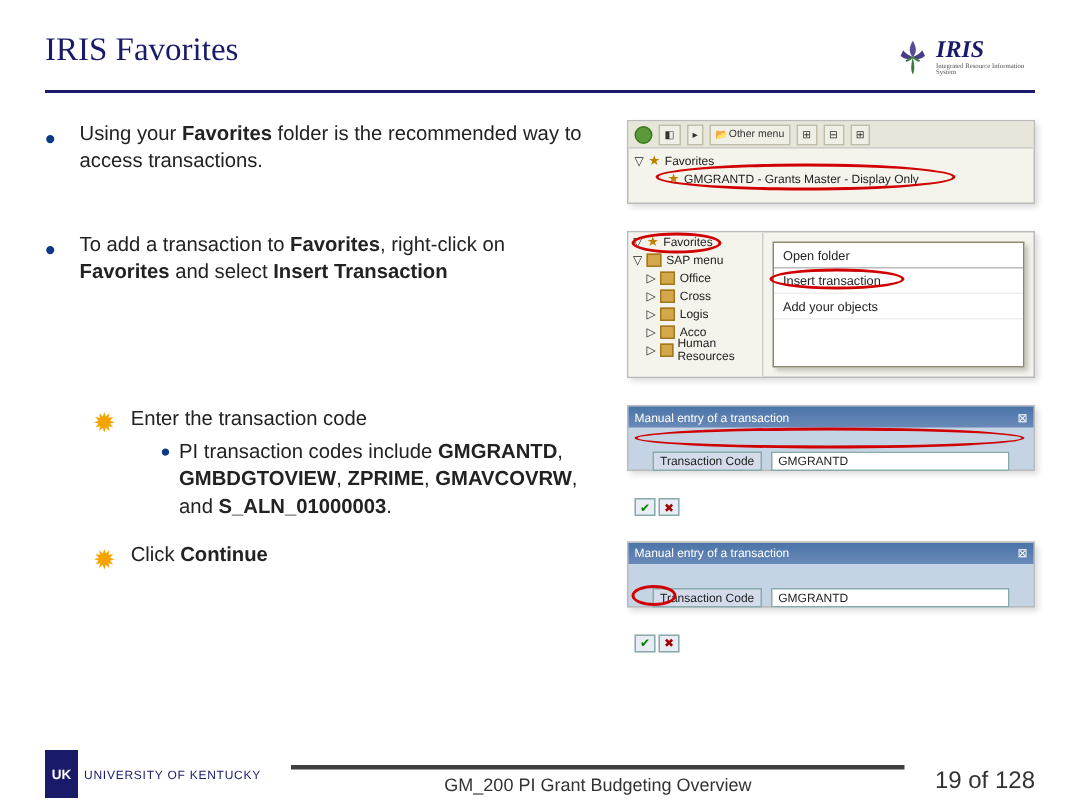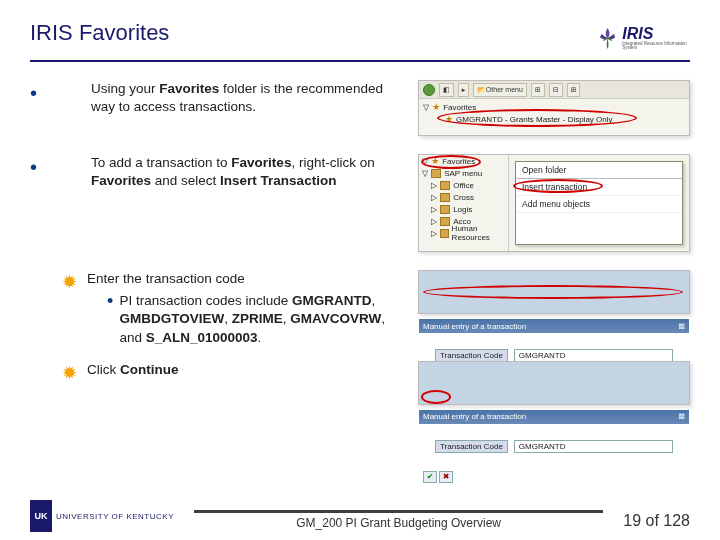--- a/index.html
+++ b/index.html
@@ -16,20 +16,21 @@
   .slide {
     padding: 20px 30px 60px 30px;
   }
   .title-row {
     display: flex;
     justify-content: space-between;
     align-items: flex-start;
     border-bottom: 2px solid #1a1a6a;
     padding-bottom: 4px;
     margin-bottom: 18px;
+    font-family: Liberation Serif, serif;
   }
   .title {
     font-size: 22px;
     color: #1a1a6a;
     font-weight: 400;
   }
   .iris-logo {
     width: 95px;
     height: 36px;
     display: flex;
@@ -60,21 +61,20 @@
     line-height: 1;
     margin-right: 6px;
     flex-shrink: 0;
     margin-top: 3px;
   }
   .bullet-text {
     flex: 1;
     font-size: 13.5px;
     line-height: 1.35;
     padding-right: 10px;
-    margin-left: 38px;
   }
   .sub-rows { padding-left: 32px; }
   .sub-row {
     display: flex;
     align-items: flex-start;
     gap: 10px;
     margin-bottom: 14px;
   }
   .star {
     color: #f5a300;
@@ -126,21 +126,20 @@
   .shot2-right {
     flex: 1; background: #fff; border: 1px solid #8a8a6a; margin: 6px; box-shadow: 2px 2px 3px rgba(0,0,0,0.2);
   }
   .menu-item { padding: 3px 6px; font-size: 8.5px; border-bottom: 1px solid #eee; }
   .menu-sep { border-bottom: 1px solid #bbb; }
   .shot3 { width: 272px; height: 44px; position: relative; background: #c4d4e4; }
   .shot3-head {
     height: 14px; background: linear-gradient(#4a74a8, #6a8ab8);
     display: flex; align-items: center; padding: 0 4px; color: #fff; font-size: 8px;
     justify-content: space-between;
-    margin-top: 48px;
   }
   .shot3-body { padding: 16px; display: flex; align-items: flex-end; gap: 6px; }
   .shot3-label {
     background: #d4dcec; border: 1px solid #8aa; padding: 1px 4px; font-size: 8px;
   }
   .shot3-input {
     background: #fff; border: 1px solid #8aa; padding: 1px 4px; font-size: 8px; flex: 1;
   }
   .shot3-btns { padding: 2px 4px; display: flex; gap: 2px; }
   .shot3-btn { width: 14px; height: 12px; background: #e8ecf4; border: 1px solid #8aa; display: flex; align-items: center; justify-content: center; font-size: 8px; }
@@ -277,21 +276,21 @@
           </div>
         <div class="tree-line" style="padding:1px 3px 1px 12px;">
             <span>▷</span>
             <span class="tree-icon"></span>
             <span>Human Resources</span>
           </div>
       </div>
       <div class="shot2-right">
         <div class="menu-item menu-sep">Open folder</div>
         <div class="menu-item">Insert transaction</div>
-        <div class="menu-item">Add menu objects</div>
+        <div class="menu-item">Add your objects</div>
       </div>
       <div class="red-ring-ov" style="left:2px; top:0px; width:60px; height:14px;"></div>
       <div class="red-ring-ov" style="left:94px; top:24px; width:90px; height:14px;"></div>
     </div>
   </div>
 
   <div class="sub-rows">
     <div class="sub-row">
       <span class="star">✹</span>
       <div class="sub-text">

